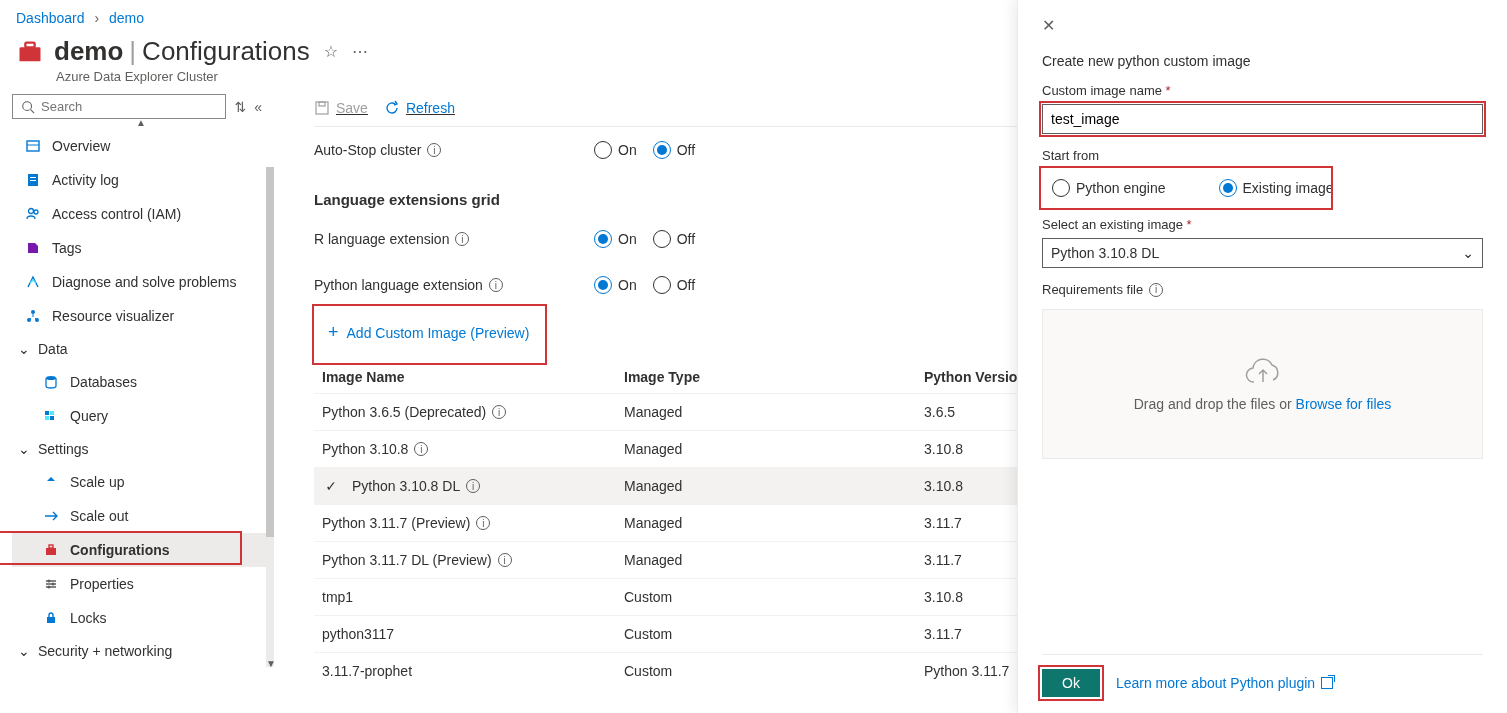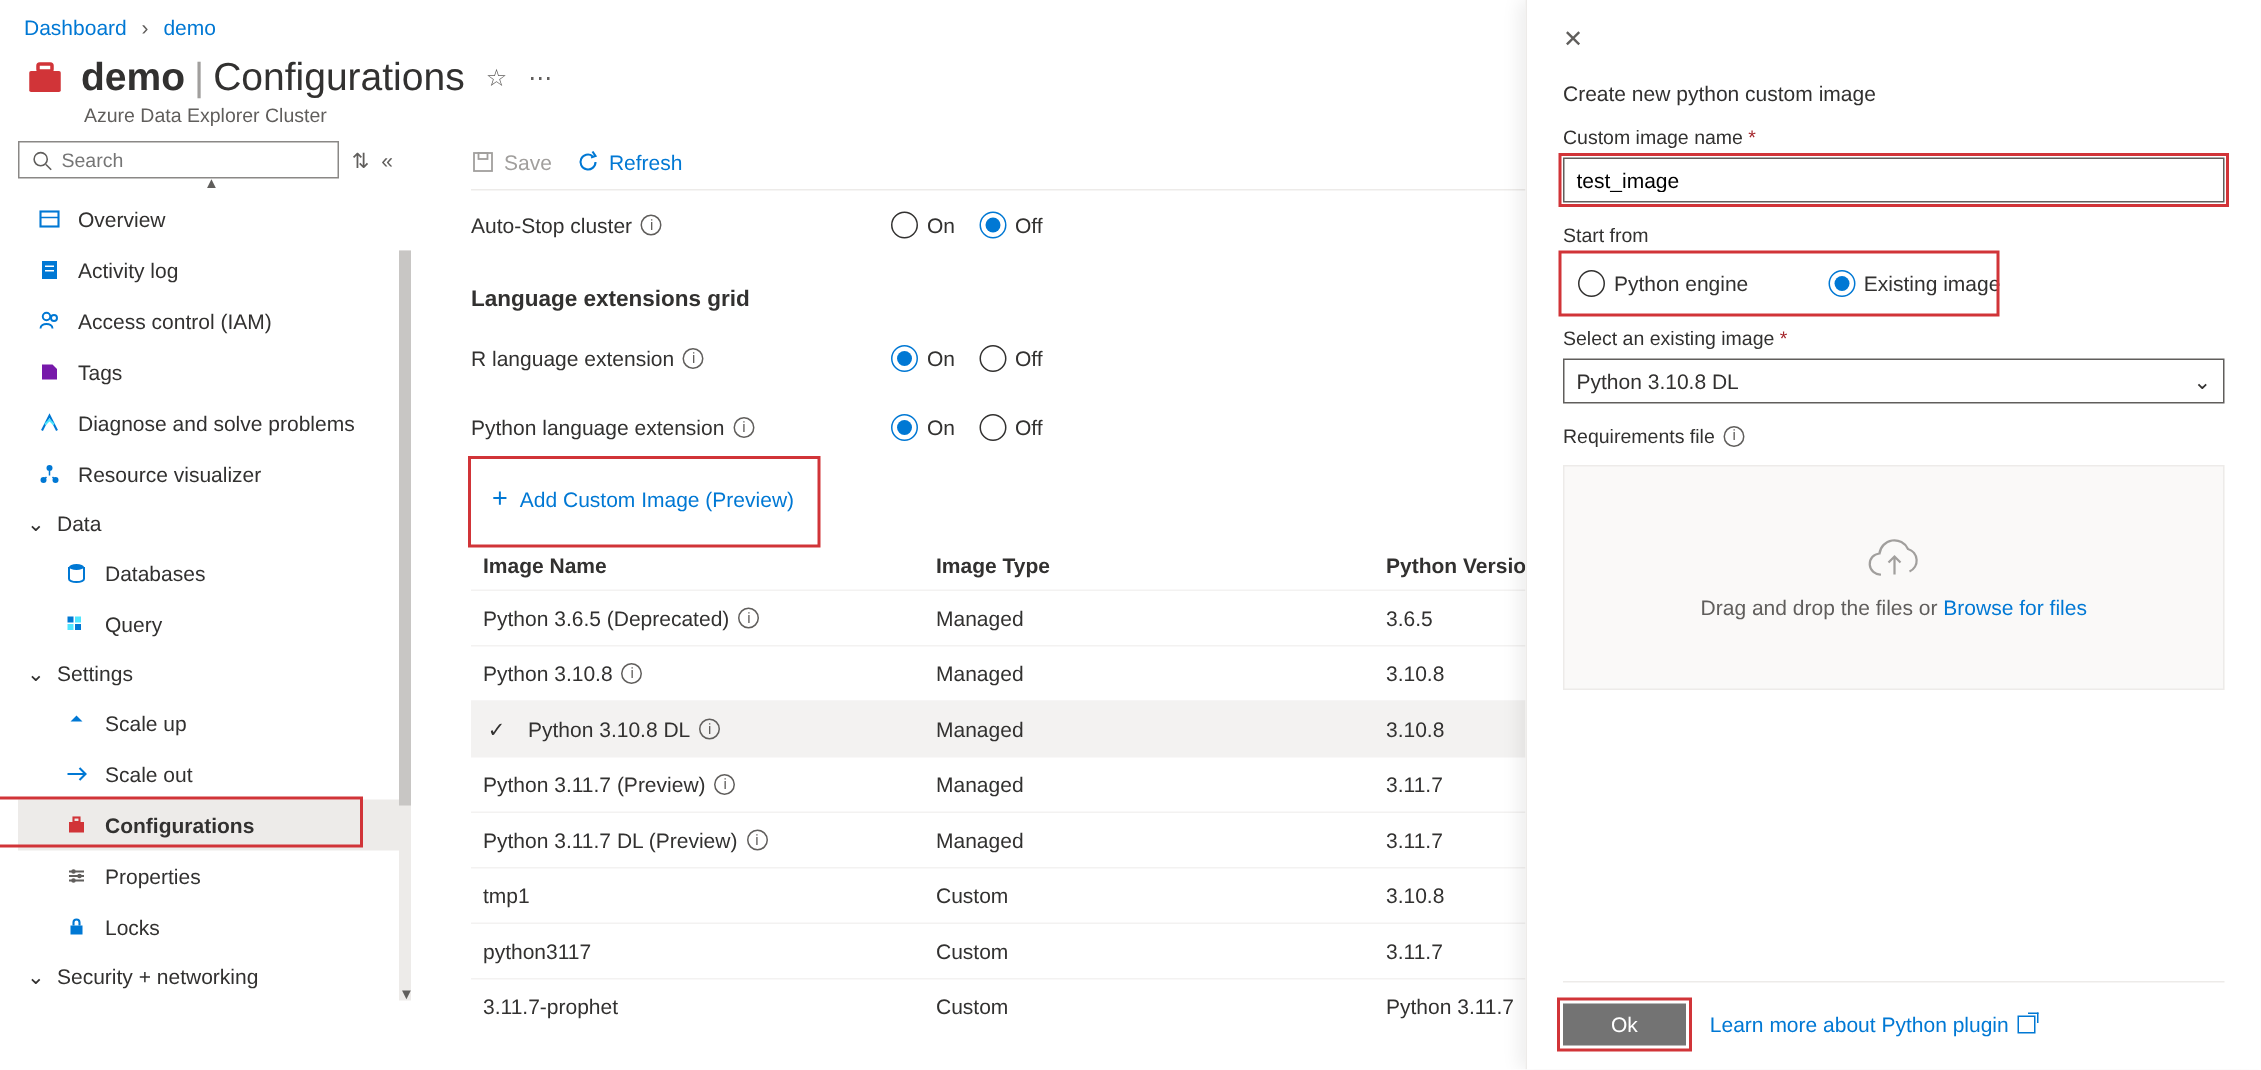--- a/index.html
+++ b/index.html
@@ -38,21 +38,21 @@
 .nav-subitem { padding-left: 30px; }
 .sidebar .red-box { position: absolute; border: 2px solid #d13438; left: 8px; width: 258px; top: 0; height: 34px; pointer-events: none; }
 
 .scroll-track { width: 8px; background: #edebe9; position: absolute; right: -4px; top: 38px; bottom: 0; }
 .scroll-thumb { width: 8px; background: #c8c6c4; position: absolute; top: 0; height: 370px; }
 .scroll-down { position:absolute; bottom:-2px; width:100%; text-align:center; color:#605e5c; font-size:10px;}
 .scroll-up-top { width:100%; text-align:center; color:#605e5c; font-size:10px; position:absolute; top:-12px;}
 
 
 .main-panel { flex: 1; padding: 0 20px 0 44px; overflow: hidden; position: relative; }
-.toolbar { display: flex; align-items: center; gap: 16px; padding: 6px 0 10px 0; border-bottom: 1px solid #edebe9; }
+.toolbar { display: flex; align-items: center; gap: 16px; padding: 6px 0 10px 0; border-bottom: 1px solid #edebe9; text-decoration: underline; }
 .tool-btn { display: flex; align-items: center; gap: 6px; color: #605e5c; cursor: pointer; font-size: 14px; }
 .tool-btn.disabled { color: #a19f9d; }
 
 .config-row { display: flex; align-items: center; padding: 14px 0; }
 .config-label { width: 280px; display: flex; align-items: center; gap: 6px; font-size: 14px; }
 .info-icon { width: 14px; height: 14px; border: 1px solid #605e5c; border-radius: 50%; display: inline-flex; align-items: center; justify-content: center; font-size: 10px; color: #605e5c; }
 .radio-pair { display: flex; gap: 16px; }
 .radio-opt { display: flex; align-items: center; gap: 6px; }
 .radio { width: 18px; height: 18px; border: 1px solid #323130; border-radius: 50%; display: inline-flex; align-items: center; justify-content: center; }
 .radio.selected { border-color: #0078d4; }
@@ -85,21 +85,21 @@
 .req { color: #a4262c; }
 .text-input { width: 100%; border: 1px solid #605e5c; padding: 6px 8px; font-size: 14px; outline: none; }
 .input-redbox { position: relative; }
 .input-redbox .red-border { position: absolute; border: 2px solid #d13438; left: -3px; right: -3px; top: -3px; bottom: -3px; pointer-events:none; }
 .radio-group-panel { display: flex; gap: 53px; padding: 10px 10px; position: relative; }
 .radio-group-panel .red-border { position: absolute; border: 2px solid #d13438; left: -3px; right: 150px; top: -3px; bottom: -3px; pointer-events:none;}
 .select-box { width: 100%; border: 1px solid #605e5c; padding: 6px 8px; font-size: 14px; display:flex; justify-content:space-between; align-items:center; cursor:pointer; }
 .dropzone { border: 1px solid #edebe9; background: #faf9f8; height: 150px; display:flex; flex-direction:column; align-items:center; justify-content:center; color:#605e5c; margin-top:6px; }
 .side-footer { margin-top:auto; border-top:1px solid #edebe9; padding-top: 14px; display:flex; align-items:center; gap:16px; }
 .ok-btn-wrap { position:relative; display:inline-block; }
-.ok-btn { background:#737373; color:#fff; border:none; padding:6px 32px; font-size:14px; cursor:pointer; }
+.ok-btn { background:#0f766e; color:#fff; border:none; padding:6px 20px; font-size:14px; cursor:pointer; }
 .ok-btn-wrap .red-border { position:absolute; border:2px solid #d13438; left:-4px; right:-4px; top:-4px; bottom:-4px; pointer-events:none;}
 .learn-more { display:flex; align-items:center; gap:6px; color:#0078d4; }
 .ext-icon { width:12px; height:12px; border:1px solid #0078d4; display:inline-flex; position:relative;}
 .ext-icon::after{content:""; position:absolute; width:6px; height:6px; border-top:1px solid #0078d4; border-right:1px solid #0078d4; top:-3px; right:-3px;}
 
 svg { display:block; }
 </style>
 </head>
 <body>
 

